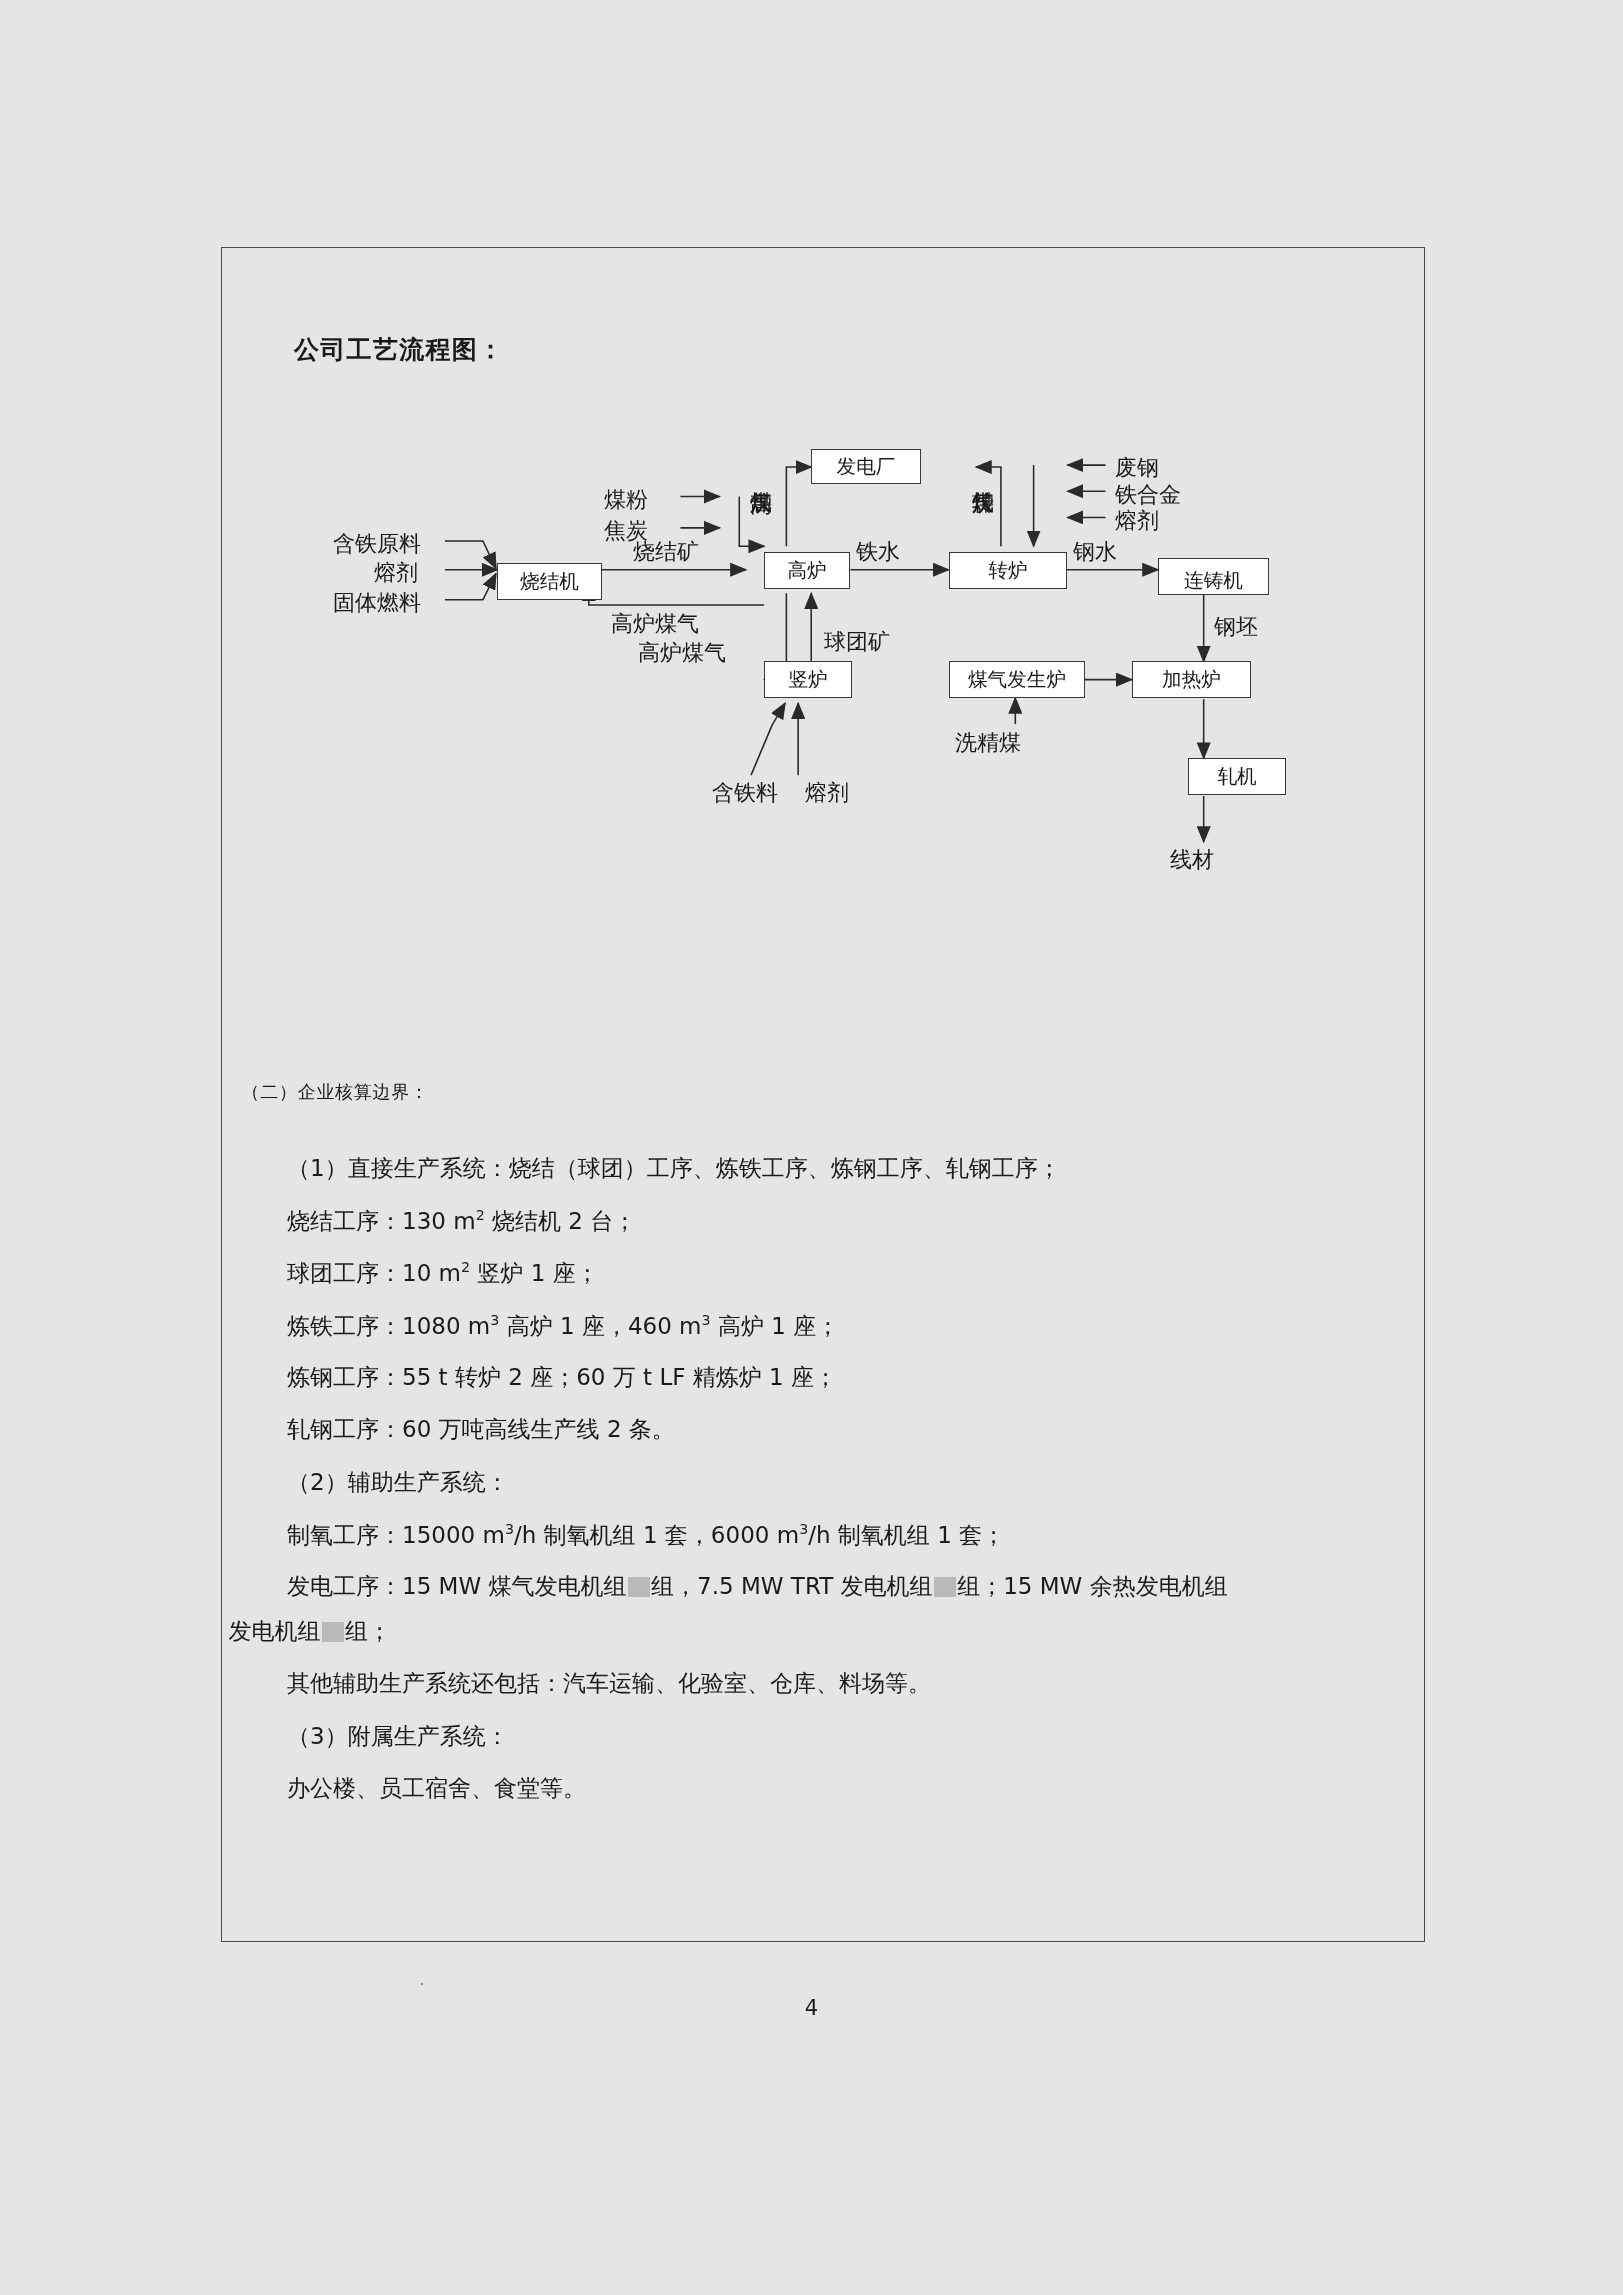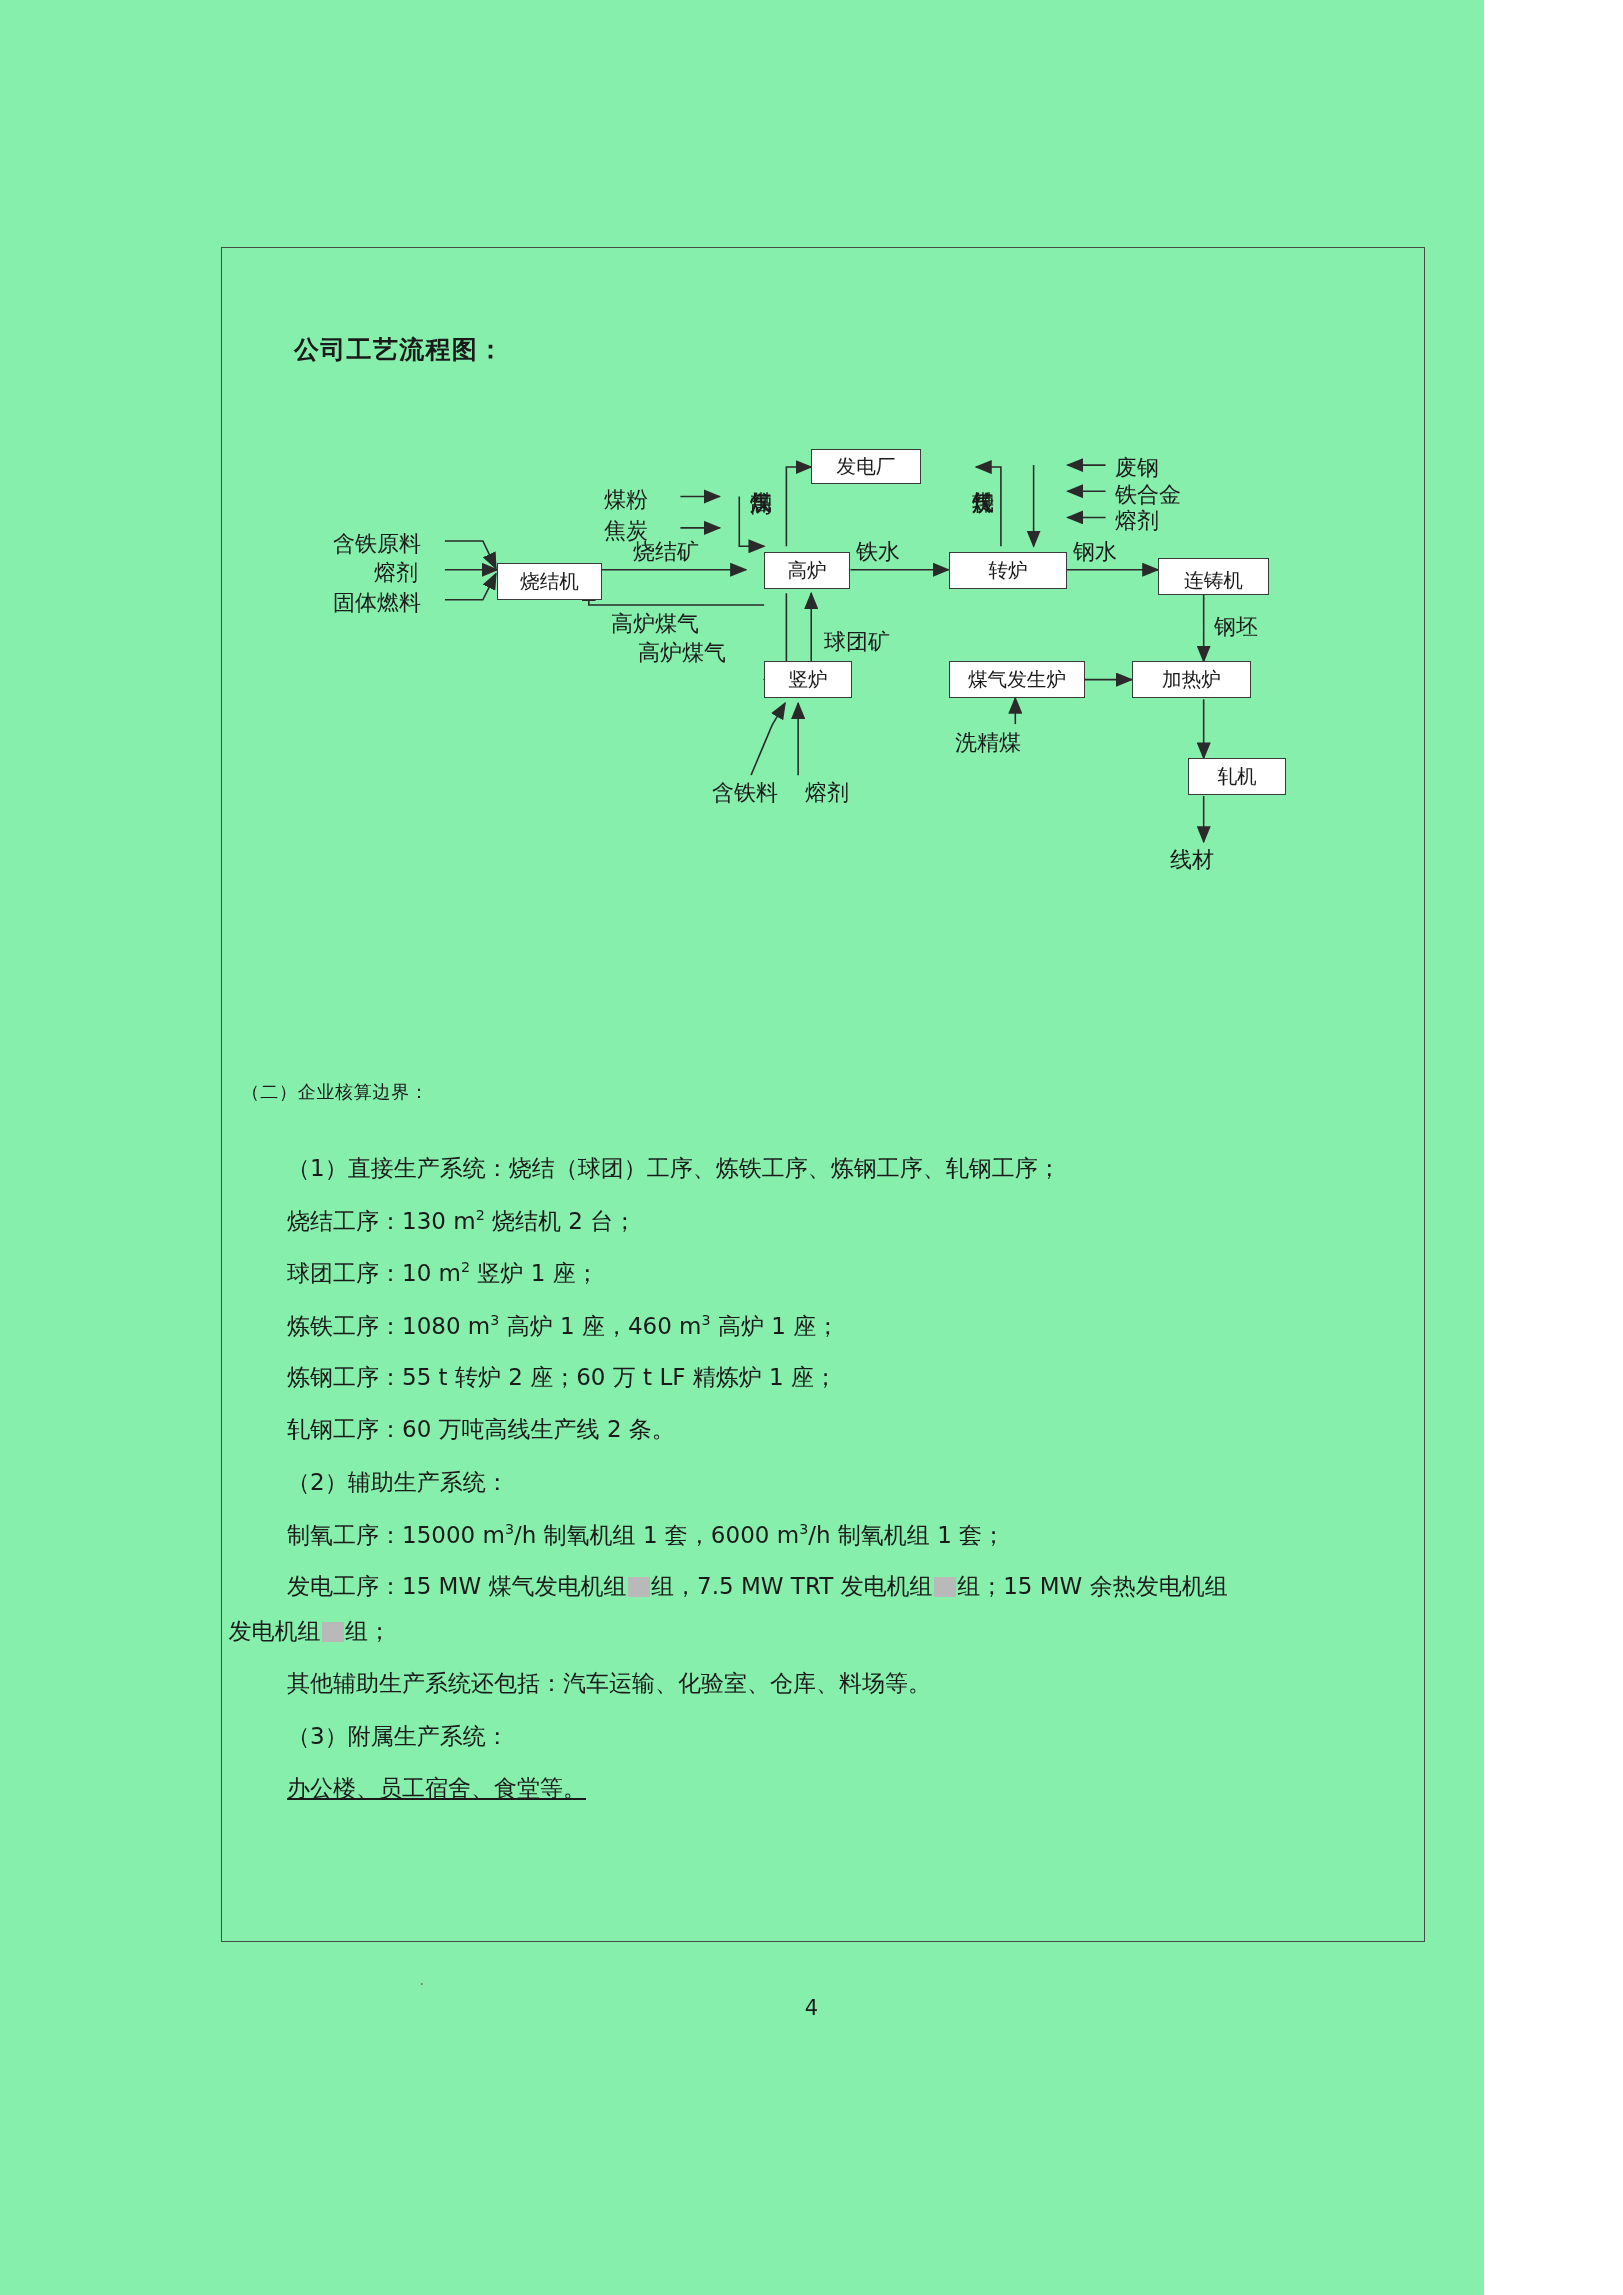--- a/index.html
+++ b/index.html
@@ -10,23 +10,23 @@
   body {
     width: 1623px;
     height: 2295px;
     font-family: "Liberation Serif", serif;
     color: #1a1a1a;
     position: relative;
   }
   .page {
     position: absolute;
     left: 0; top: 0;
-    width: 1484px;
+    width: 1623px;
     height: 2295px;
-    background: #86efac;
+    background: #e5e5e5;
   }
   .frame {
     position: absolute;
     left: 221px;
     top: 247px;
     width: 1204px;
     height: 1695px;
     border: 1.3px solid #4a4a4a;
     box-sizing: border-box;
   }
@@ -247,20 +247,20 @@
 
     <div class="para" style="left:65px;top:1325px;white-space:nowrap;">
       <span>发电工序：15 MW 煤气发电机组</span><span class="redact"></span><span>组，7.5 MW TRT 发电机组</span><span class="redact"></span><span>组；15 MW 余热发电机组</span>
     </div>
     <div class="para" style="left:6.5px;top:1370px;white-space:nowrap;">
       <span>发电机组</span><span class="redact"></span><span>组；</span>
     </div>
 
     <div class="para" style="left:65px;top:1422px;">其他辅助生产系统还包括：汽车运输、化验室、仓库、料场等。</div>
     <div class="para" style="left:65px;top:1475px;">（3）附属生产系统：</div>
-    <div class="para" style="left:65px;top:1527px;text-decoration:underline;">办公楼、员工宿舍、食堂等。</div>
+    <div class="para" style="left:65px;top:1527px;">办公楼、员工宿舍、食堂等。</div>
 
   </div>
 
   <div class="dot-mark">·</div>
   <div class="page-num">4</div>
 </div>
 
 
 </body></html>

